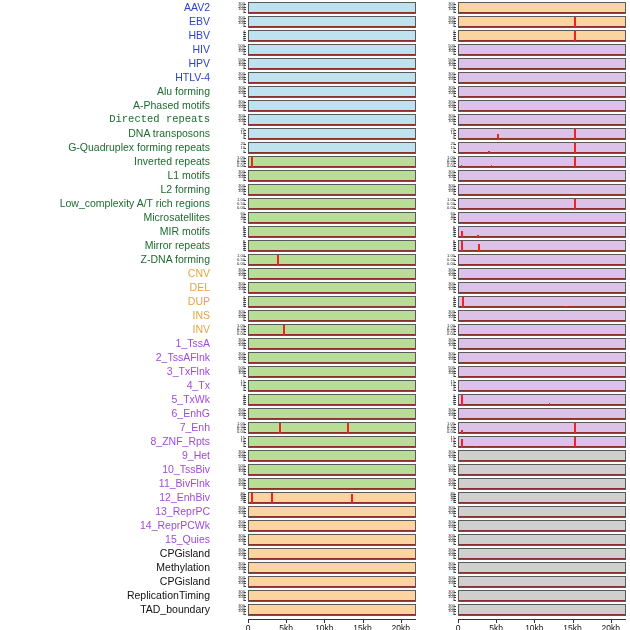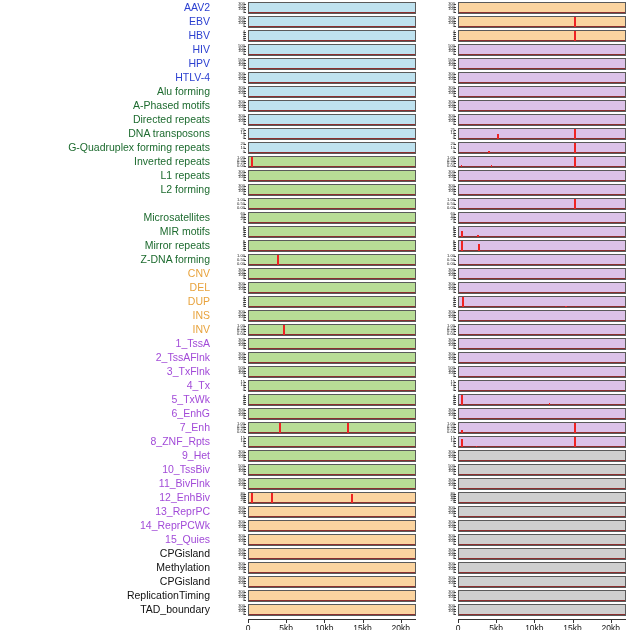--- a/index.html
+++ b/index.html
@@ -127,26 +127,27 @@
 <div id="root">
   <div id="labels">
       <div class="track-label" style="top: 2.2px; color: rgb(43, 63, 208);">AAV2</div>
       <div class="track-label" style="top: 16.2px; color: rgb(43, 63, 208);">EBV</div>
       <div class="track-label" style="top: 30.2px; color: rgb(43, 63, 208);">HBV</div>
       <div class="track-label" style="top: 44.2px; color: rgb(43, 63, 208);">HIV</div>
       <div class="track-label" style="top: 58.2px; color: rgb(43, 63, 208);">HPV</div>
       <div class="track-label" style="top: 72.2px; color: rgb(43, 63, 208);">HTLV-4</div>
       <div class="track-label" style="top: 86.2px; color: rgb(29, 107, 47);">Alu forming</div>
       <div class="track-label" style="top: 100.2px; color: rgb(29, 107, 47);">A-Phased motifs</div>
-      <div class="track-label" style="top: 114.2px; color: rgb(29, 107, 47);">Directed repeats</div>
+      <div class="track-label" style="top: 114.2px; color: rgb(29, 107, 47); font-family: Liberation Mono, monospace;">Directed repeats</div>
       <div class="track-label" style="top: 128.2px; color: rgb(29, 107, 47);">DNA transposons</div>
       <div class="track-label" style="top: 142.2px; color: rgb(29, 107, 47);">G-Quadruplex forming repeats</div>
       <div class="track-label" style="top: 156.2px; color: rgb(29, 107, 47);">Inverted repeats</div>
-      <div class="track-label" style="top: 170.2px; color: rgb(29, 107, 47);">L1 repeats</div>
+      <div class="track-label" style="top: 170.2px; color: rgb(29, 107, 47);">L1 motifs</div>
       <div class="track-label" style="top: 184.2px; color: rgb(29, 107, 47);">L2 forming</div>
+      <div class="track-label" style="top: 198.2px; color: rgb(29, 107, 47);">Low_complexity A/T rich regions</div>
       <div class="track-label" style="top: 212.2px; color: rgb(29, 107, 47);">Microsatellites</div>
       <div class="track-label" style="top: 226.2px; color: rgb(29, 107, 47);">MIR motifs</div>
       <div class="track-label" style="top: 240.2px; color: rgb(29, 107, 47);">Mirror repeats</div>
       <div class="track-label" style="top: 254.2px; color: rgb(29, 107, 47);">Z-DNA forming</div>
       <div class="track-label" style="top: 268.2px; color: rgb(232, 163, 61);">CNV</div>
       <div class="track-label" style="top: 282.2px; color: rgb(232, 163, 61);">DEL</div>
       <div class="track-label" style="top: 296.2px; color: rgb(232, 163, 61);">DUP</div>
       <div class="track-label" style="top: 310.2px; color: rgb(232, 163, 61);">INS</div>
       <div class="track-label" style="top: 324.2px; color: rgb(232, 163, 61);">INV</div>
       <div class="track-label" style="top: 338.2px; color: rgb(162, 75, 216);">1_TssA</div>

